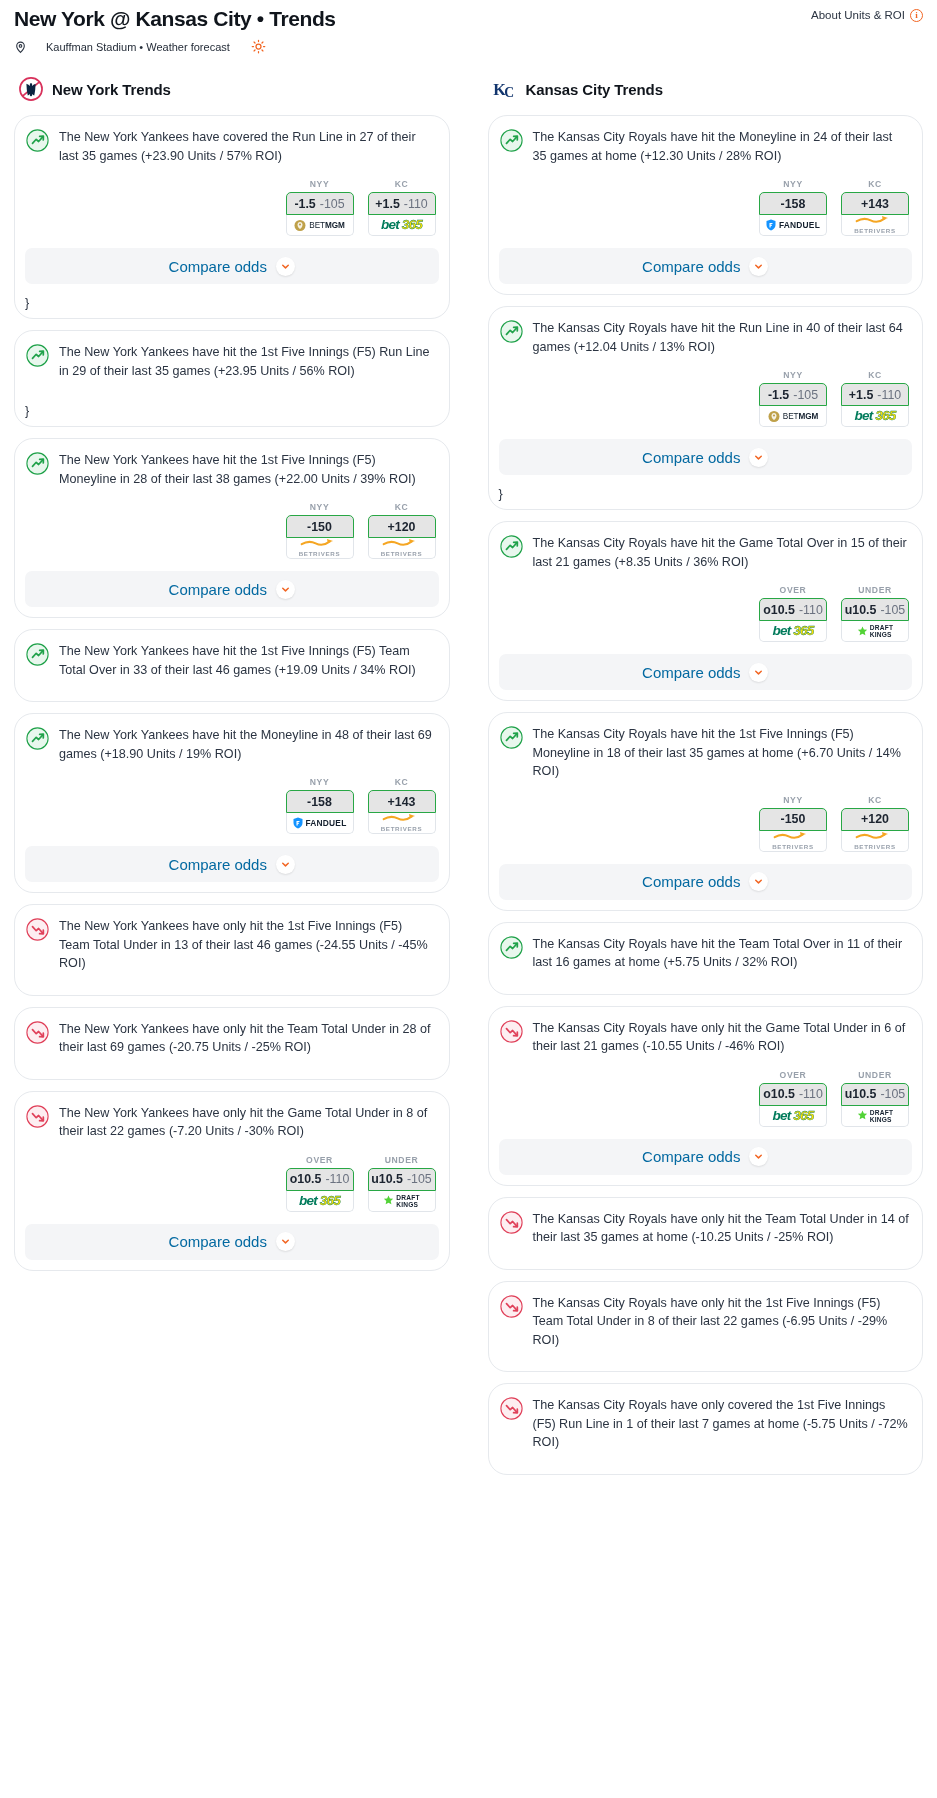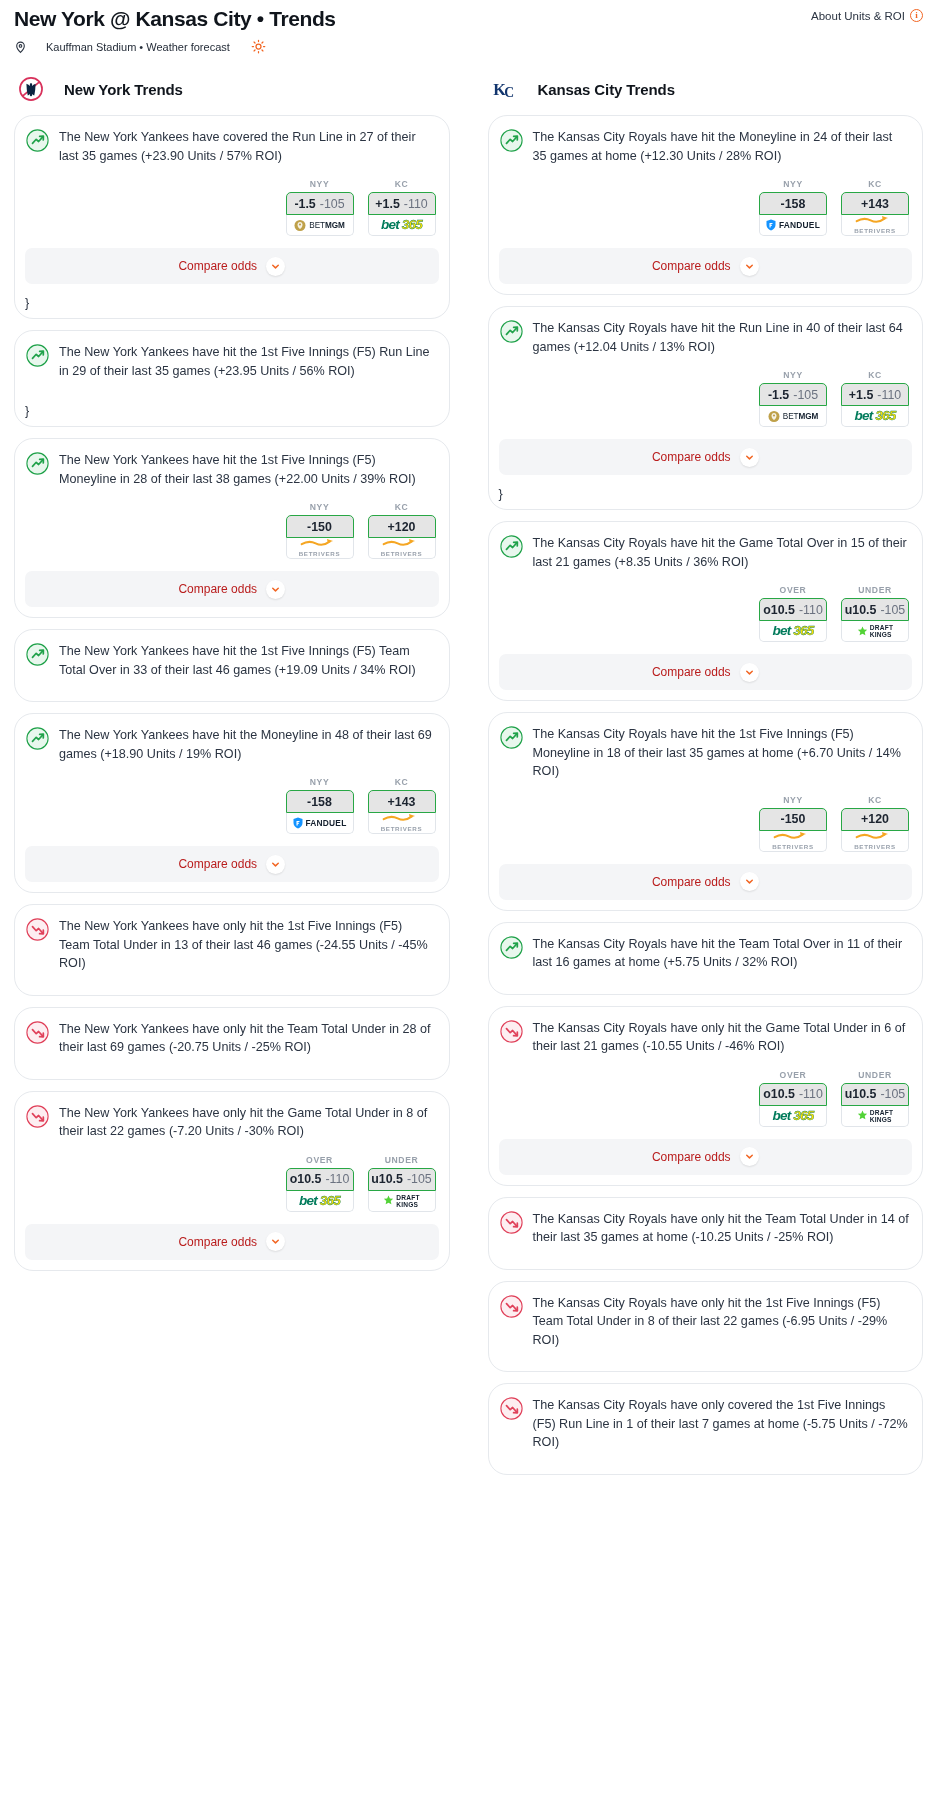--- a/index.html
+++ b/index.html
@@ -24,21 +24,21 @@
   }
   .page-title {
     font-size: 21px;
     font-weight: 800;
     letter-spacing: -0.4px;
     color: #10151c;
     line-height: 26px;
   }
   .about-link {
     display: flex;
-    align-items: center;
+    align-items: flex-start;
     gap: 5px;
     font-size: 11.5px;
     color: #2b3442;
     padding-top: 3px;
     cursor: pointer;
     white-space: nowrap;
   }
   .info-circle {
     width: 13px; height: 13px;
     border: 1.4px solid #f26522;
@@ -67,21 +67,21 @@
     gap: 38px;
     padding: 0 14px;
     margin-top: 22px;
     align-items: flex-start;
   }
   .column { flex: 1 1 0; min-width: 0; }
 
   .col-head {
     display: flex;
     align-items: center;
-    gap: 20px;
+    gap: 8px;
     margin-bottom: 13px;
     padding-left: 4px;
   }
   .col-head h2 {
     font-size: 15px;
     font-weight: 700;
     color: #10151c;
     letter-spacing: -0.1px;
   }
   .team-logo { width: 26px; height: 26px; flex: none; }
@@ -171,21 +171,21 @@
     margin: 12px 10px 10px 10px;
     background: #f4f5f7;
     border-radius: 7px;
     height: 36px;
     display: flex;
     align-items: center;
     justify-content: center;
     gap: 9px;
     cursor: pointer;
   }
-  .compare-label { font-size: 12px; color: #b91c1c; }
+  .compare-label { font-size: 15px; color: #0369a1; }
   .chev {
     width: 19px; height: 19px;
     border-radius: 50%;
     background: #fff;
     display: flex; align-items: center; justify-content: center;
     box-shadow: 0 1px 2px rgba(0,0,0,0.10);
   }
   .brace {
     font-size: 12.5px;
     color: #2b3442;

